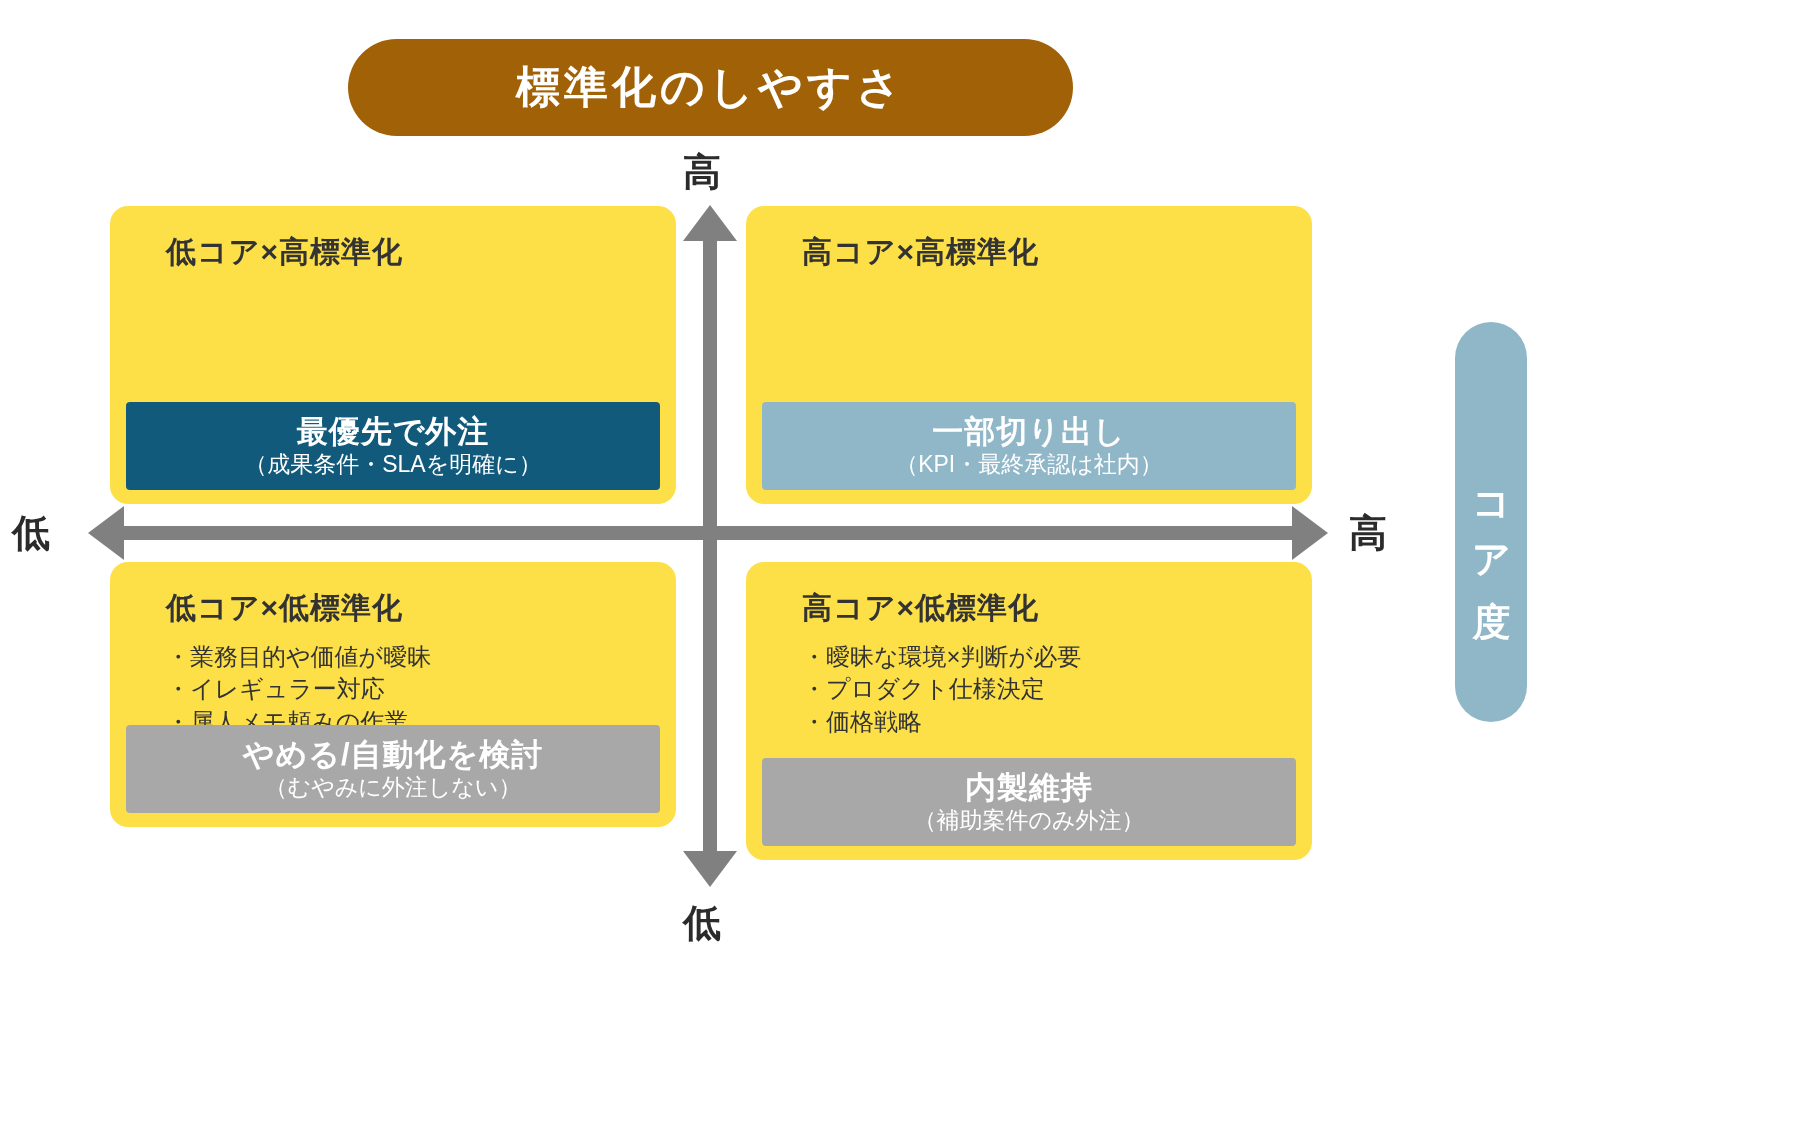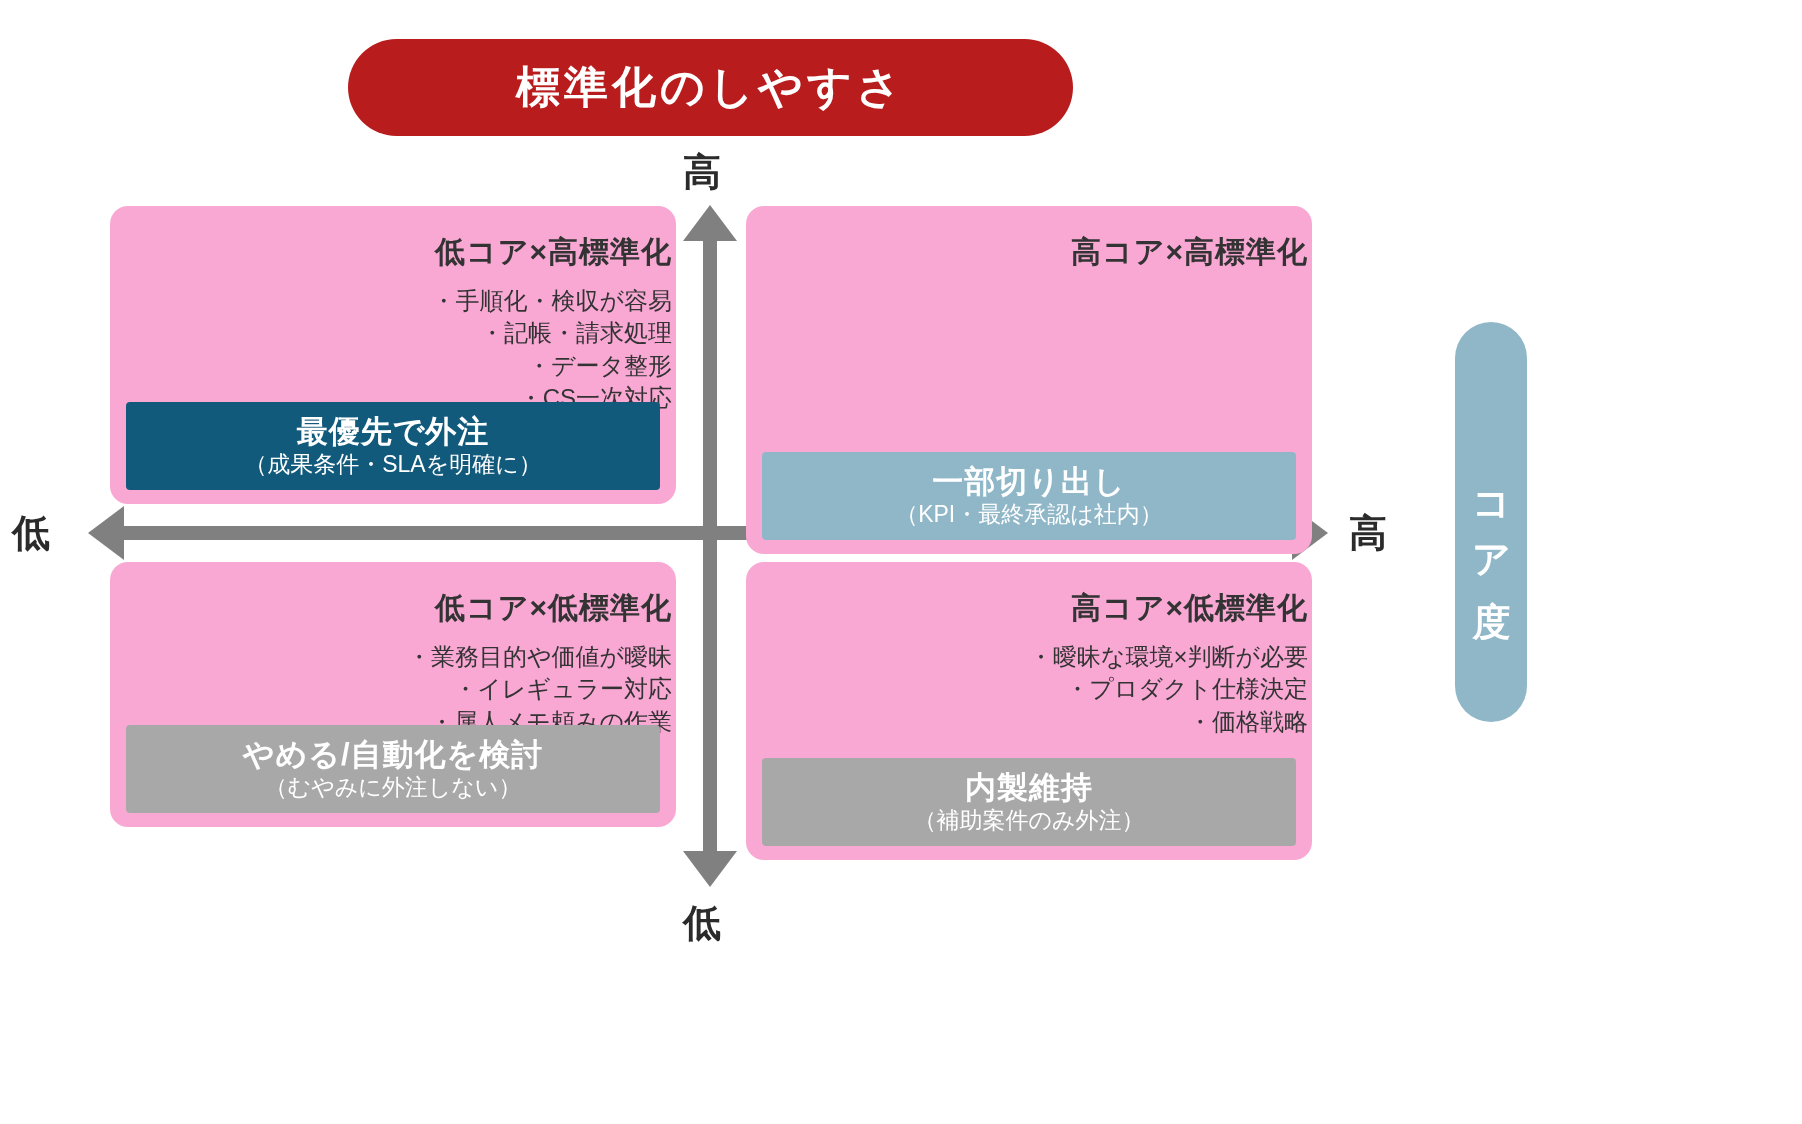--- a/index.html
+++ b/index.html
@@ -9,21 +9,21 @@
     font-family: "Liberation Sans", "DejaVu Sans", sans-serif;
     overflow: hidden;
   }
   #root { position: relative; width: 1802px; height: 1124px; }
 
   
   .header-pill {
     position: absolute;
     left: 348px; top: 39px;
     width: 725px; height: 97px;
-    background: #b91c1c;
+    background: #a16207;
     border-radius: 49px;
     display: flex; align-items: center; justify-content: center;
   }
   .header-pill .label {
     color: #ffffff;
     font-size: 44px;
     font-weight: bold;
     letter-spacing: 4px;
   }
 
@@ -94,27 +94,26 @@
     font-size: 38px;
     font-weight: bold;
     writing-mode: vertical-rl;
     text-orientation: upright;
     letter-spacing: 6px;
   }
 
   
   .card {
     position: absolute;
-    background: #f9a8d4;
+    background: #fde047;
     border-radius: 18px;
     padding: 26px 4px 0 0;
-    text-align: right;
   }
   .card-tl { left: 110px; top: 206px;  width: 566px; height: 298px; }
-  .card-tr { left: 746px; top: 206px;  width: 566px; height: 348px; }
+  .card-tr { left: 746px; top: 206px;  width: 566px; height: 298px; }
   .card-bl { left: 110px; top: 562px;  width: 566px; height: 265px; }
   .card-br { left: 746px; top: 562px;  width: 566px; height: 298px; }
 
   .card-title {
     color: #333333;
     font-size: 30px;
     font-weight: bold;
     margin: 0 0 12px 56px;
     letter-spacing: 1px;
   }
@@ -175,26 +174,20 @@
   <div class="axis-label axis-label-bottom">低</div>
   <div class="axis-label axis-label-left">低</div>
   <div class="axis-label axis-label-right">高</div>
 
   <div class="side-pill">
     <span class="label">コア度</span>
   </div>
 
   <div class="card card-tl">
     <div class="card-title">低コア×高標準化</div>
-    <ul class="card-bullets">
-      <li>・手順化・検収が容易</li>
-      <li>・記帳・請求処理</li>
-      <li>・データ整形</li>
-      <li>・CS一次対応</li>
-    </ul>
     <div class="action-banner banner-primary">
       <span class="main">最優先で外注</span>
       <span class="sub">（成果条件・SLAを明確に）</span>
     </div>
   </div>
 
   <div class="card card-tr">
     <div class="card-title">高コア×高標準化</div>
     <div class="action-banner banner-accent">
       <span class="main">一部切り出し</span>

